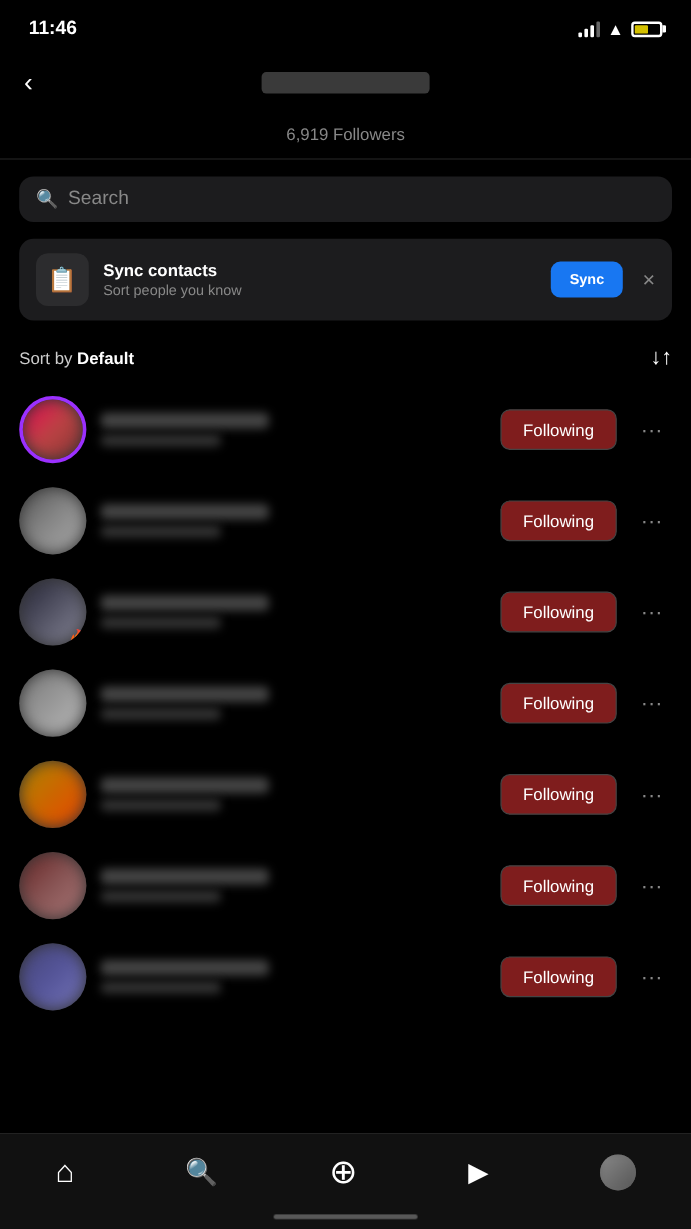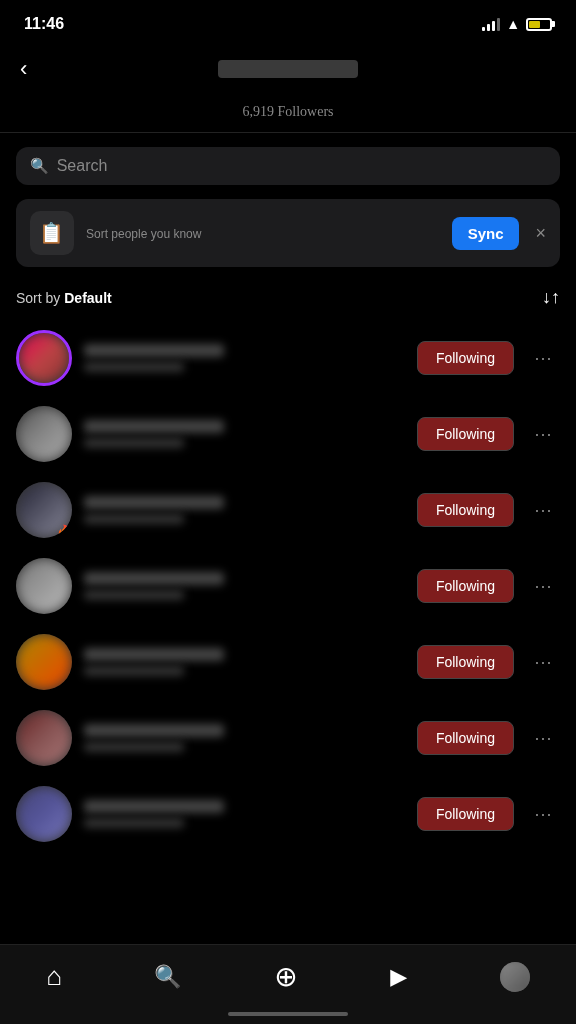--- a/index.html
+++ b/index.html
@@ -112,21 +112,20 @@
       display: flex;
       flex-direction: column;
       align-items: center;
       padding-bottom: 12px;
       cursor: pointer;
       font-size: 14px;
       color: #888;
       flex: 1;
       text-align: center;
       position: relative;
-      font-family: Liberation Serif, serif;
     }
     .tab.active {
       color: #fff;
       font-weight: 700;
     }
     .tab.active::after {
       content: '';
       position: absolute;
       bottom: -1px;
       left: 50%;
@@ -191,21 +190,21 @@
       font-size: 12px;
       color: #888;
       margin-top: 2px;
     }
     .sync-btn {
       background: #1877f2;
       color: #fff;
       border: none;
       border-radius: 8px;
       padding: 8px 16px;
-      font-size: 15px;
+      font-size: 12px;
       font-weight: 600;
       cursor: pointer;
       flex-shrink: 0;
     }
     .sync-close {
       color: #888;
       font-size: 18px;
       cursor: pointer;
       margin-left: 4px;
       flex-shrink: 0;
@@ -403,20 +402,21 @@
     <span class="search-icon-svg">🔍</span>
     <span class="search-input-text">Search</span>
   </div>
 </div>
 
 <div class="sync-banner">
   <div class="sync-icon-box">
     <span>📋</span>
   </div>
   <div class="sync-text">
+    <div class="sync-title">Sync contacts</div>
     <div class="sync-subtitle">Sort people you know</div>
   </div>
   <button class="sync-btn">Sync</button>
   <span class="sync-close">×</span>
 </div>
 
 <div class="sort-bar">
   <span class="sort-label">
     Sort by <strong>Default</strong>
   </span>

